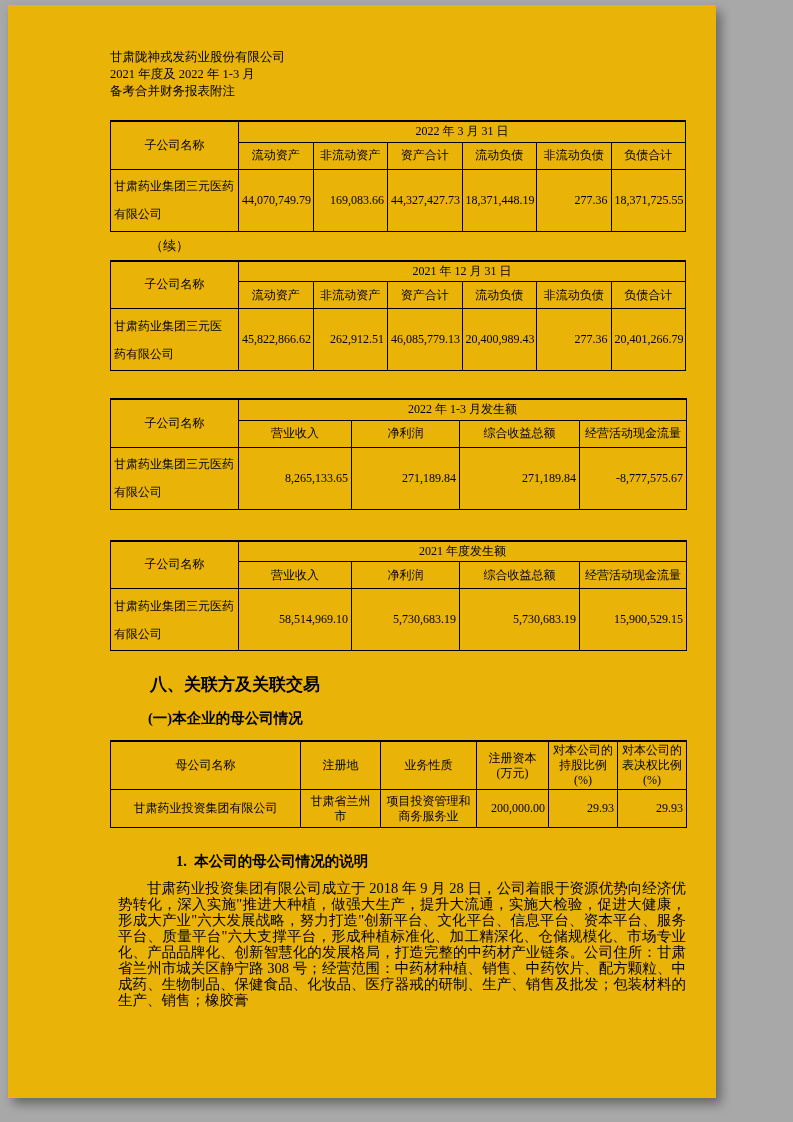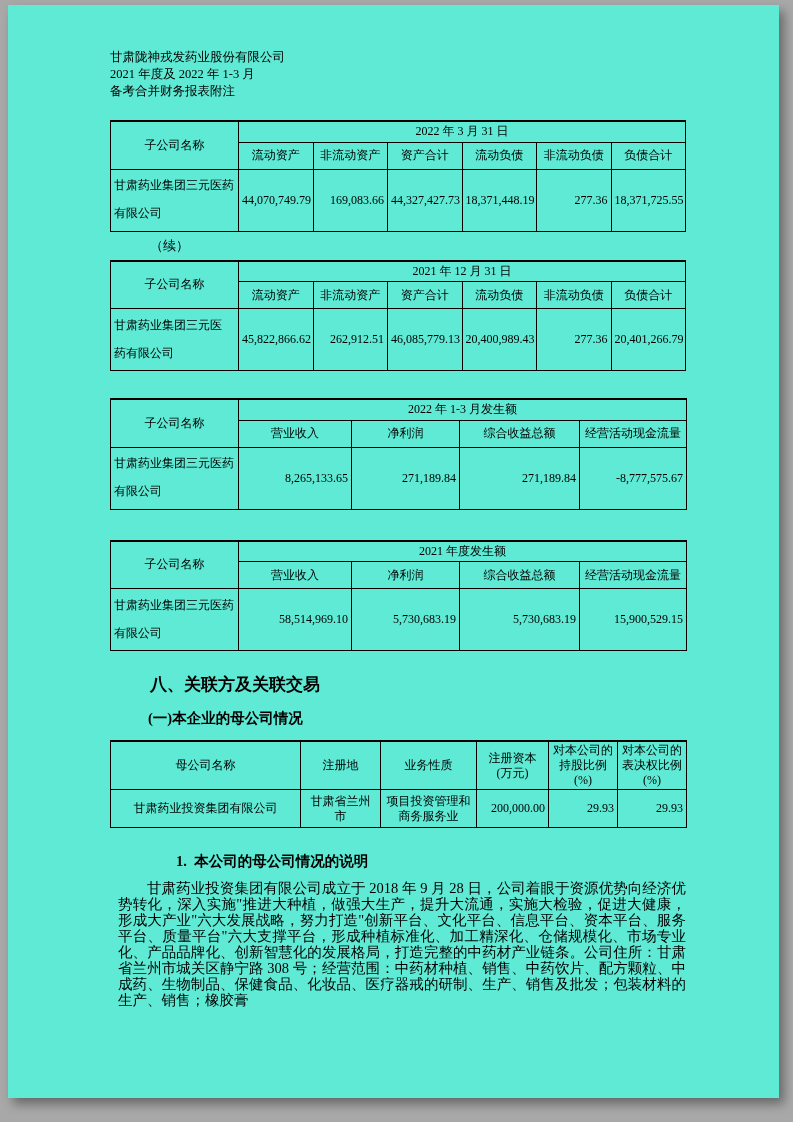--- a/index.html
+++ b/index.html
@@ -3,31 +3,31 @@
 <meta charset="utf-8">
 <style>
   html,body{margin:0;padding:0;}
   body{
     width:793px;height:1122px;position:relative;overflow:hidden;
     background:#a8a8a8;color:#000;
     font-family:"Liberation Serif","DejaVu Serif",serif;
   }
   *{box-sizing:border-box;}
   .page{
-    position:absolute;left:8px;top:5px;width:771px;height:1093px;
-    background:#5eead4;box-shadow:5px 6px 10px rgba(0,0,0,0.38);
+    position:absolute;left:8px;top:5px;width:708px;height:1093px;
+    background:#eab308;box-shadow:5px 6px 10px rgba(0,0,0,0.38);
   }
   .content{margin-left:102px;width:576px;padding-top:44px;}
   .doc-header{font-size:12.5px;line-height:17px;}
   table.fin{border-collapse:collapse;table-layout:fixed;width:576px;border-top:2px solid #000;}
   table.fin td{border:1px solid #000;font-size:12px;padding:1px 3px;vertical-align:middle;overflow:hidden;}
   .th{text-align:center;}
   .num{text-align:right;}
   .pre{white-space:pre-line;}
-  .name-cell{white-space:pre-line;line-height:28px;padding-left:5px;font-family:Liberation Mono, monospace;}
+  .name-cell{white-space:pre-line;line-height:28px;padding-left:5px;}
   .left{text-align:center;padding-left:8px;}
   .t6 col.cw-name{width:128px;}
   .t4 col.cw-name{width:128px;}
   .t4 col.c1{width:113px;}
   .t4 col.c2{width:108px;}
   .t4 col.c3{width:120px;}
   .t4 col.c4{width:107px;}
   .t5 col.p1{width:190px;}
   .t5 col.p2{width:80px;}
   .t5 col.p3{width:96px;}

